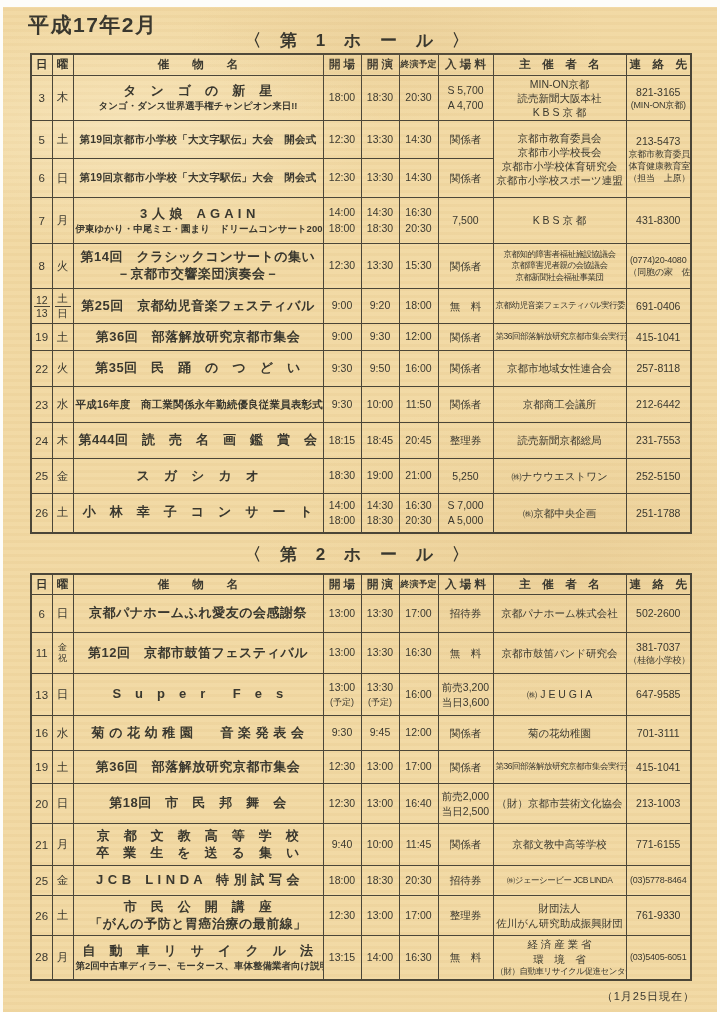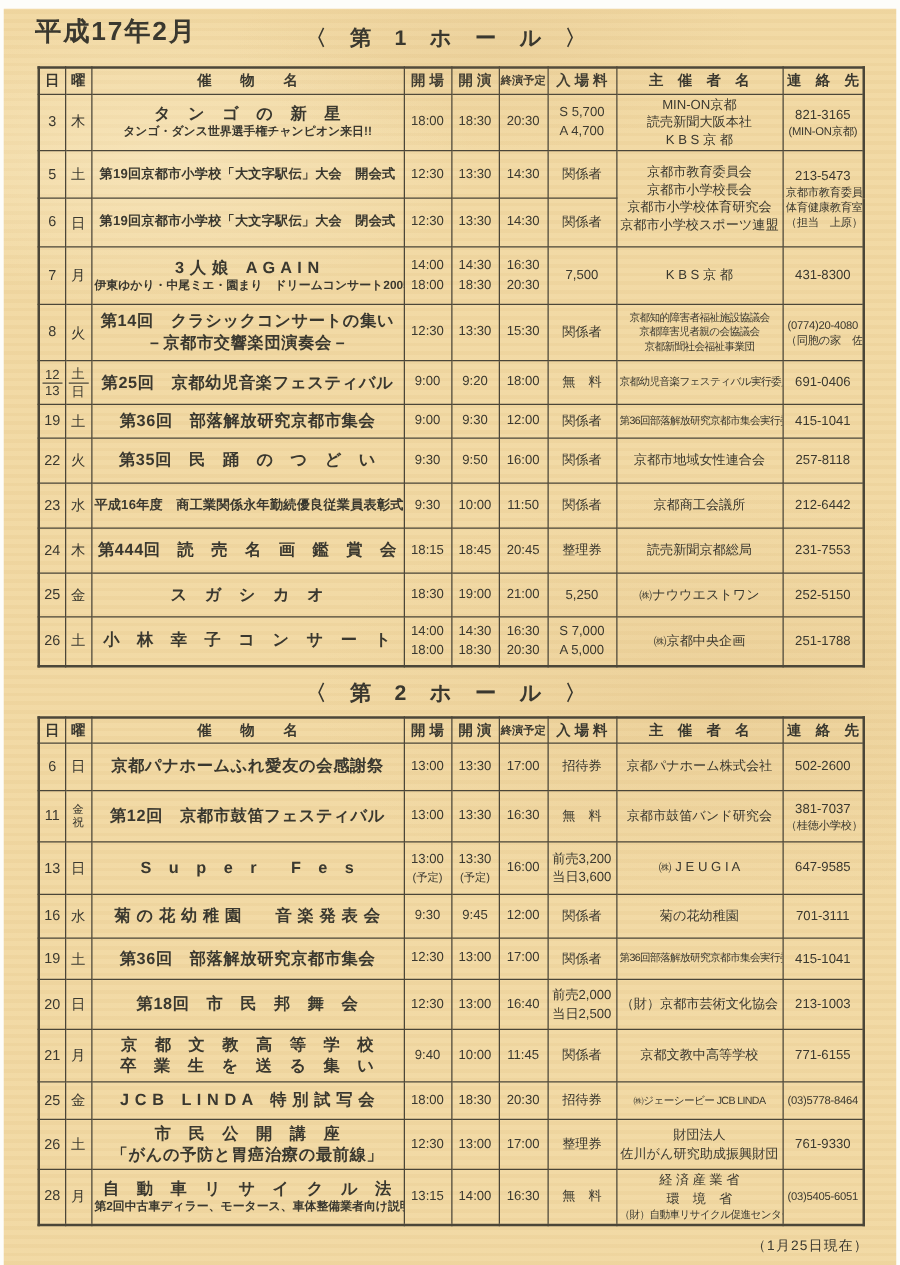--- a/index.html
+++ b/index.html
@@ -7,21 +7,21 @@
   .paper{position:absolute;top:7px;left:3px;width:714px;height:1005px;background:#f1d8a2;
     background-image:
       radial-gradient(ellipse 420px 200px at 18% 12%, rgba(255,246,220,0.35), rgba(255,246,220,0) 60%),
       radial-gradient(ellipse 500px 260px at 80% 55%, rgba(214,178,118,0.22), rgba(214,178,118,0) 65%),
       repeating-linear-gradient(0deg, rgba(205,170,112,0.07) 0 3px, rgba(255,244,214,0.06) 3px 7px);}
   .texture{position:absolute;inset:0;pointer-events:none;
     background:radial-gradient(ellipse 300px 120px at 55% 3%, rgba(190,150,95,0.10), rgba(190,150,95,0) 70%);}
   .page-header{position:relative;height:46px;}
   .date{position:absolute;left:25px;top:4px;font-size:21px;font-weight:bold;letter-spacing:1.5px;color:#3a382f;}
   .hall-title{font-weight:bold;color:#3a382f;letter-spacing:7px;font-size:17px;text-align:center;}
-  .hall-title.first{position:absolute;top:12px;left:0;right:0;}
+  .hall-title.first{position:absolute;top:22px;left:0;right:0;}
   .hall-title.second{margin:9px 0 7px 0;}
   table.sched{border-collapse:collapse;table-layout:fixed;width:660px;margin-left:27px;
     border:2px solid #4b4638;}
   table.sched th,table.sched td{border:1px solid #4b4638;color:#3a382f;text-align:center;
     vertical-align:middle;padding:1px 2px;overflow:hidden;}
   table.sched thead tr{height:21px;}
   table.sched th{font-size:11.5px;font-weight:bold;padding:2px 0;}
   table.sched th.hsm{font-size:9px;letter-spacing:0;}
   td.day,td.wd{font-size:11.5px;padding:0;}
   td.split{padding:0;}

